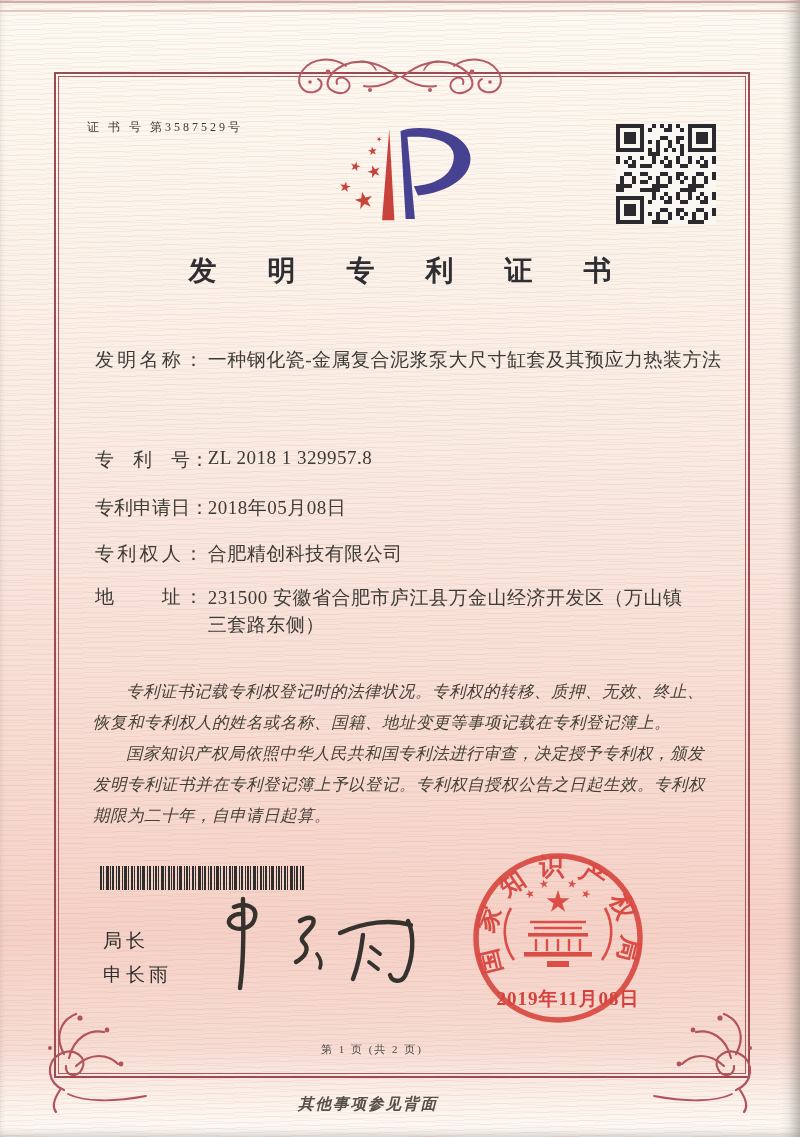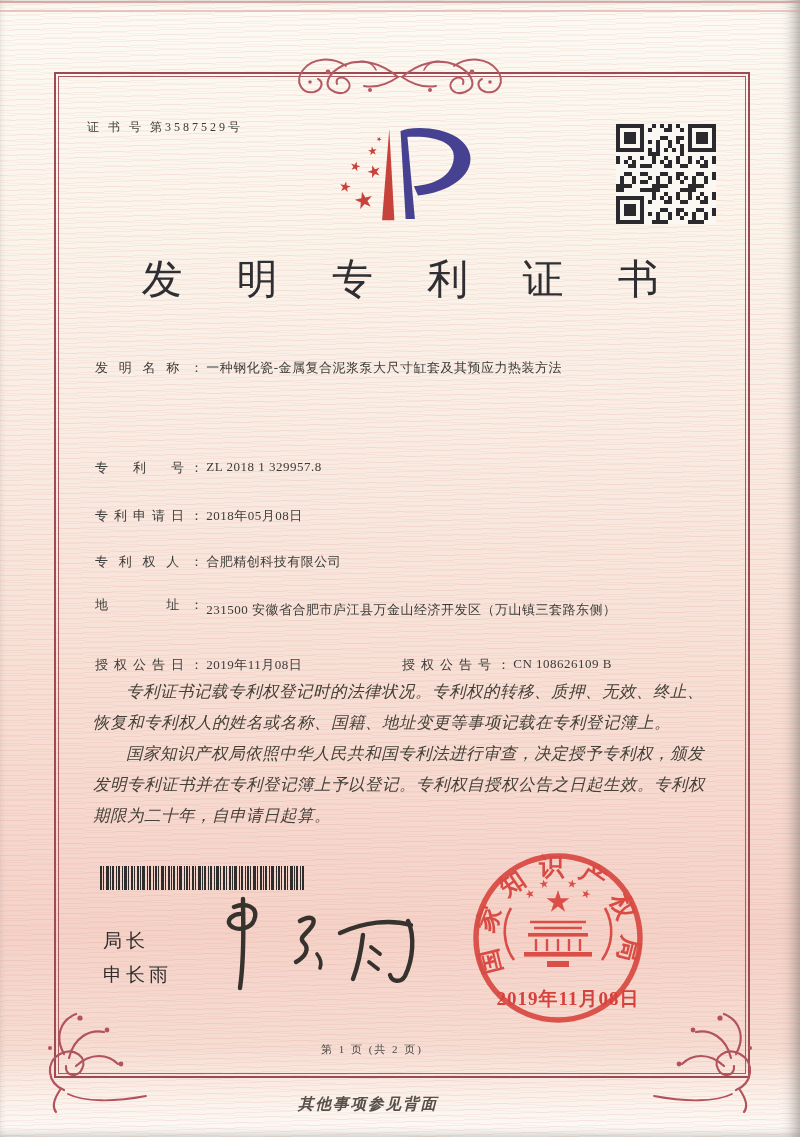--- a/index.html
+++ b/index.html
@@ -11,22 +11,22 @@
       linear-gradient(180deg,#fcfaf3 0%,#fbf5ec 18%,#f9ebe2 40%,#f7ded4 62%,#f5d2c8 82%,#f6dcd2 92%,#fbf1ea 96.5%,#fdfbf7 100%);
     font-family:"Liberation Serif","DejaVu Serif",serif;
     box-shadow:inset -12px 0 14px -7px rgba(110,105,100,.55), inset 0 -8px 10px -6px rgba(140,135,130,.35), inset 3px 3px 8px -5px rgba(160,155,150,.4);
   }
   .top-edge{position:absolute;top:1px;left:0;right:0;height:7px;border-top:2px solid rgba(205,150,145,.75);border-bottom:2px solid rgba(215,165,160,.6);}
   .frame{position:absolute;left:54px;top:72px;width:692px;height:1002px;border:2px solid #9c4a53;}
   .frame-inner{position:absolute;inset:2px;border:1px solid #a85b62;}
   .cert-no{position:absolute;left:87px;top:119px;font-size:12px;letter-spacing:3px;color:#3c3a38;}
   .logo{position:absolute;left:338px;top:122px;width:164px;height:104px;}
   .qr{position:absolute;left:616px;top:124px;width:100px;height:100px;}
-  .title{position:absolute;left:0;right:0;top:252px;text-align:center;font-size:41px;font-weight:400;letter-spacing:22px;text-indent:22px;color:#2f2f33;}
-  .row{position:absolute;left:95px;right:58px;font-size:13px;color:#3d3b38;white-space:nowrap;margin-top:12px;}
+  .title{position:absolute;left:0;right:0;top:252px;text-align:center;font-size:28px;font-weight:700;letter-spacing:22px;text-indent:22px;color:#2f2f33;}
+  .row{position:absolute;left:95px;right:58px;font-size:19px;color:#3d3b38;white-space:nowrap;}
   .lbl{display:inline-block;width:108px;text-align:justify;text-align-last:justify;vertical-align:top;}
   .val{letter-spacing:.5px;}
   .val.wrap{display:inline-block;white-space:normal;width:478px;line-height:27px;vertical-align:top;}
   .grant-no{position:absolute;left:307px;top:0;}
   .body-text{position:absolute;left:93px;width:622px;top:676px;font-size:16.5px;line-height:31px;color:#454039;font-style:italic;}
   .body-text p{margin:0;text-indent:2em;letter-spacing:.5px;}
   .barcode{position:absolute;left:99px;top:866px;width:208px;height:24px;}
   .director{position:absolute;left:103px;top:924px;font-size:19px;color:#2f2d2b;letter-spacing:4px;line-height:34px;font-family:"Liberation Sans","DejaVu Sans",sans-serif;}
   .sig{position:absolute;left:212px;top:891px;width:215px;height:105px;}
   .seal{position:absolute;left:468px;top:848px;width:180px;height:180px;opacity:.93;}
@@ -299,28 +299,20 @@
     <span class="val">2018年05月08日</span>
   </div>
   <div class="row" style="top:541px">
     <span class="lbl">专利权人：</span>
     <span class="val">合肥精创科技有限公司</span>
   </div>
   <div class="row" style="top:584px">
     <span class="lbl">地　　址：</span>
     <span class="val wrap">231500 安徽省合肥市庐江县万金山经济开发区（万山镇三套路东侧）</span>
   </div>
-  <div class="row" style="top:644px">
-    <span class="lbl">授权公告日：</span>
-    <span class="val">2019年11月08日</span>
-    <span class="grant-no">
-      <span class="lbl">授权公告号：</span>
-      <span class="val">CN 108626109 B</span>
-    </span>
-  </div>
 
   <div class="body-text">
     <p>专利证书记载专利权登记时的法律状况。专利权的转移、质押、无效、终止、恢复和专利权人的姓名或名称、国籍、地址变更等事项记载在专利登记簿上。</p>
     <p>国家知识产权局依照中华人民共和国专利法进行审查，决定授予专利权，颁发发明专利证书并在专利登记簿上予以登记。专利权自授权公告之日起生效。专利权期限为二十年，自申请日起算。</p>
   </div>
 
   <svg class="barcode" id="barcodeSvg" viewBox="0 0 208 24" preserveAspectRatio="none">
       <rect x="1" y="0" width="2" height="24" fill="#2f2d2b"></rect>
       <rect x="4" y="0" width="1" height="24" fill="#2f2d2b"></rect>
       <rect x="7" y="0" width="3" height="24" fill="#2f2d2b"></rect>

